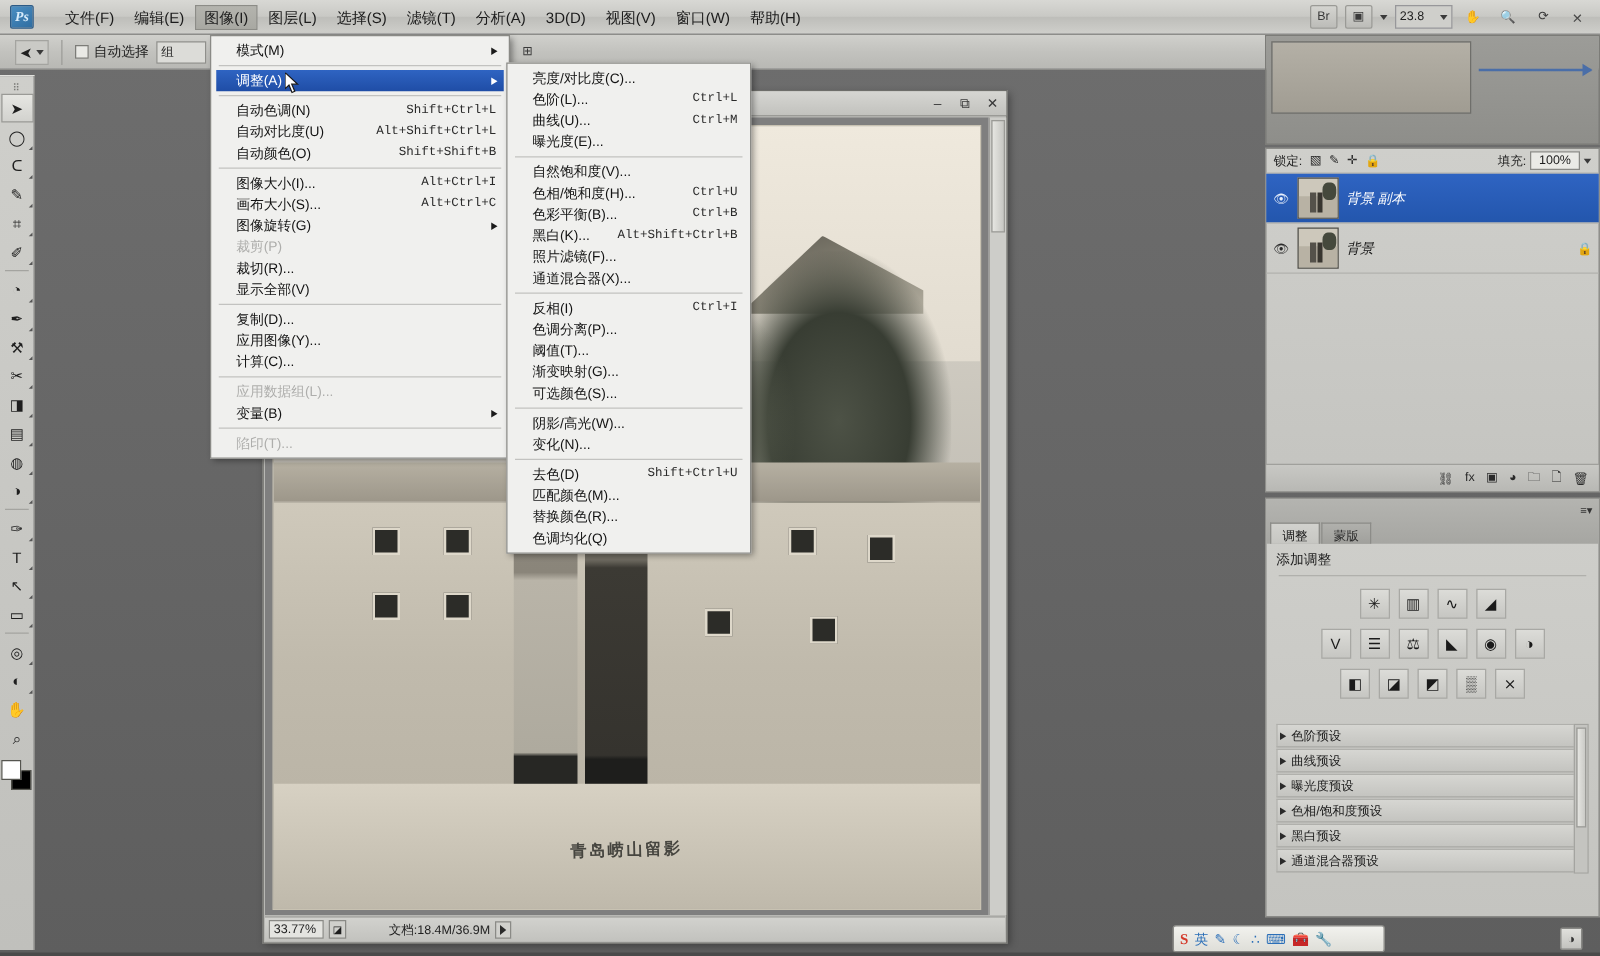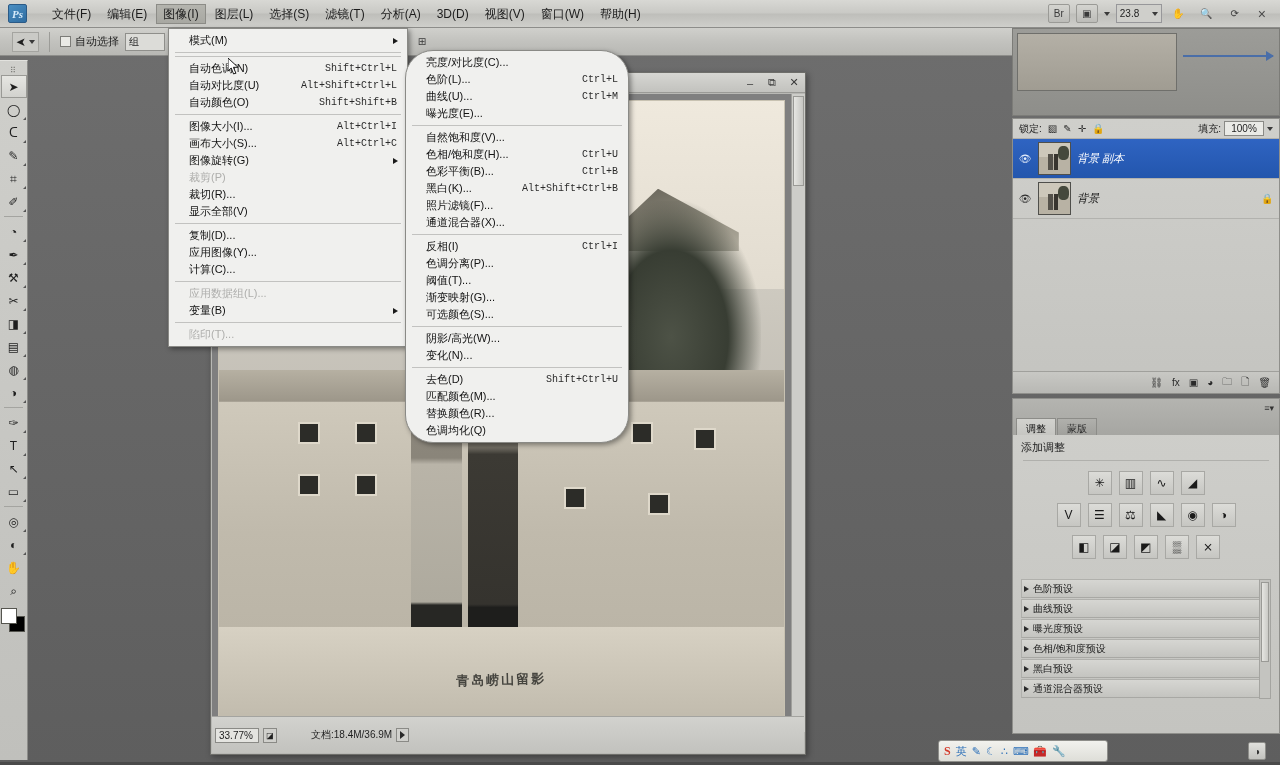--- a/index.html
+++ b/index.html
@@ -153,37 +153,37 @@
     font-family:"DejaVu Sans", sans-serif;
     display:flex; align-items:center; justify-content:center;
     opacity:.82; transform:rotate(-1.5deg);}
   .doc-vscroll {
     position:absolute; right:0; top:21px; bottom:22px; width:14px;
     background:#cdcdc9; border-left:1px solid #a0a09c;
   }
   .doc-vscroll .thumb{ position:absolute; left:1px; right:1px; top:2px; height:90px;
     background:linear-gradient(90deg,#e6e6e2,#c6c6c2); border:1px solid #9a9a96;}
   .doc-status {
-    position:absolute; left:1px; right:1px; bottom:1px; height:37px;
+    position:absolute; left:1px; right:1px; bottom:1px; height:20px;
     background: linear-gradient(180deg,#d2d2ce,#c2c2be); border-top:1px solid #a4a4a0;
     display:flex; align-items:center; gap:4px; padding-left:3px; font-size:10px; color:#1f1f1f;
   }
   .zoomfield { border:1px solid #8a8a86; background:#e4e4e0; padding:1px 3px; min-width:44px; text-align:left;}
   .status-btn { width:14px;height:15px;border:1px solid #8a8a86;background:#d0d0cc;display:flex;align-items:center;justify-content:center;font-size:8px;}
   .doc-info { margin-left:30px; }
   .status-arrow { width:13px;height:14px;border:1px solid #8a8a86;background:#d0d0cc;display:flex;align-items:center;justify-content:center;}
   .tri-right { width:0;height:0;border-top:4px solid transparent;border-bottom:4px solid transparent;border-left:5px solid #2a2a2a;}
 
   
   .dropdown {
     position:absolute; background:#f0f0ee; border:1px solid #8a8a86;
     box-shadow:2px 2px 5px rgba(0,0,0,.4); padding:3px 4px; z-index:50;
   }
   #menu-image { left:168px; top:28px; width:240px; }
-  #menu-adjust { left:405px; top:50px; width:224px;border-radius:28px; }
+  #menu-adjust { left:405px; top:50px; width:196px; }
   .mrow {
     display:flex; align-items:center; height:17px; padding:0 6px 0 16px;
     font-size:11px; color:#131313; white-space:nowrap; position:relative;
   }
   .mrow .lbl { flex:0 0 auto; }
   .mrow .short { margin-left:auto; color:#2a2a2a; font-size:10px;
                  font-family:"Liberation Mono","DejaVu Sans Mono",monospace; padding-left:14px;}
   .mrow .arrow { position:absolute; right:5px; width:0;height:0;
                  border-top:3.5px solid transparent;border-bottom:3.5px solid transparent;border-left:5px solid #1a1a1a;}
   .mrow.disabled { color:#aeaeac; }
@@ -428,20 +428,24 @@
   </div>
 
   <div class="dropdown" id="menu-image">
 
     <div class="mrow">
       <span class="lbl">模式(M)</span>
       <span class="arrow"></span>
     </div>
     <div class="msep"></div>
 
+    <div class="mrow hl">
+      <span class="lbl">调整(A)</span>
+      <span class="arrow"></span>
+    </div>
     <div class="msep"></div>
 
     <div class="mrow">
       <span class="lbl">自动色调(N)</span>
       <span class="short">Shift+Ctrl+L</span>
     </div>
     <div class="mrow">
       <span class="lbl">自动对比度(U)</span>
       <span class="short">Alt+Shift+Ctrl+L</span>
     </div>

